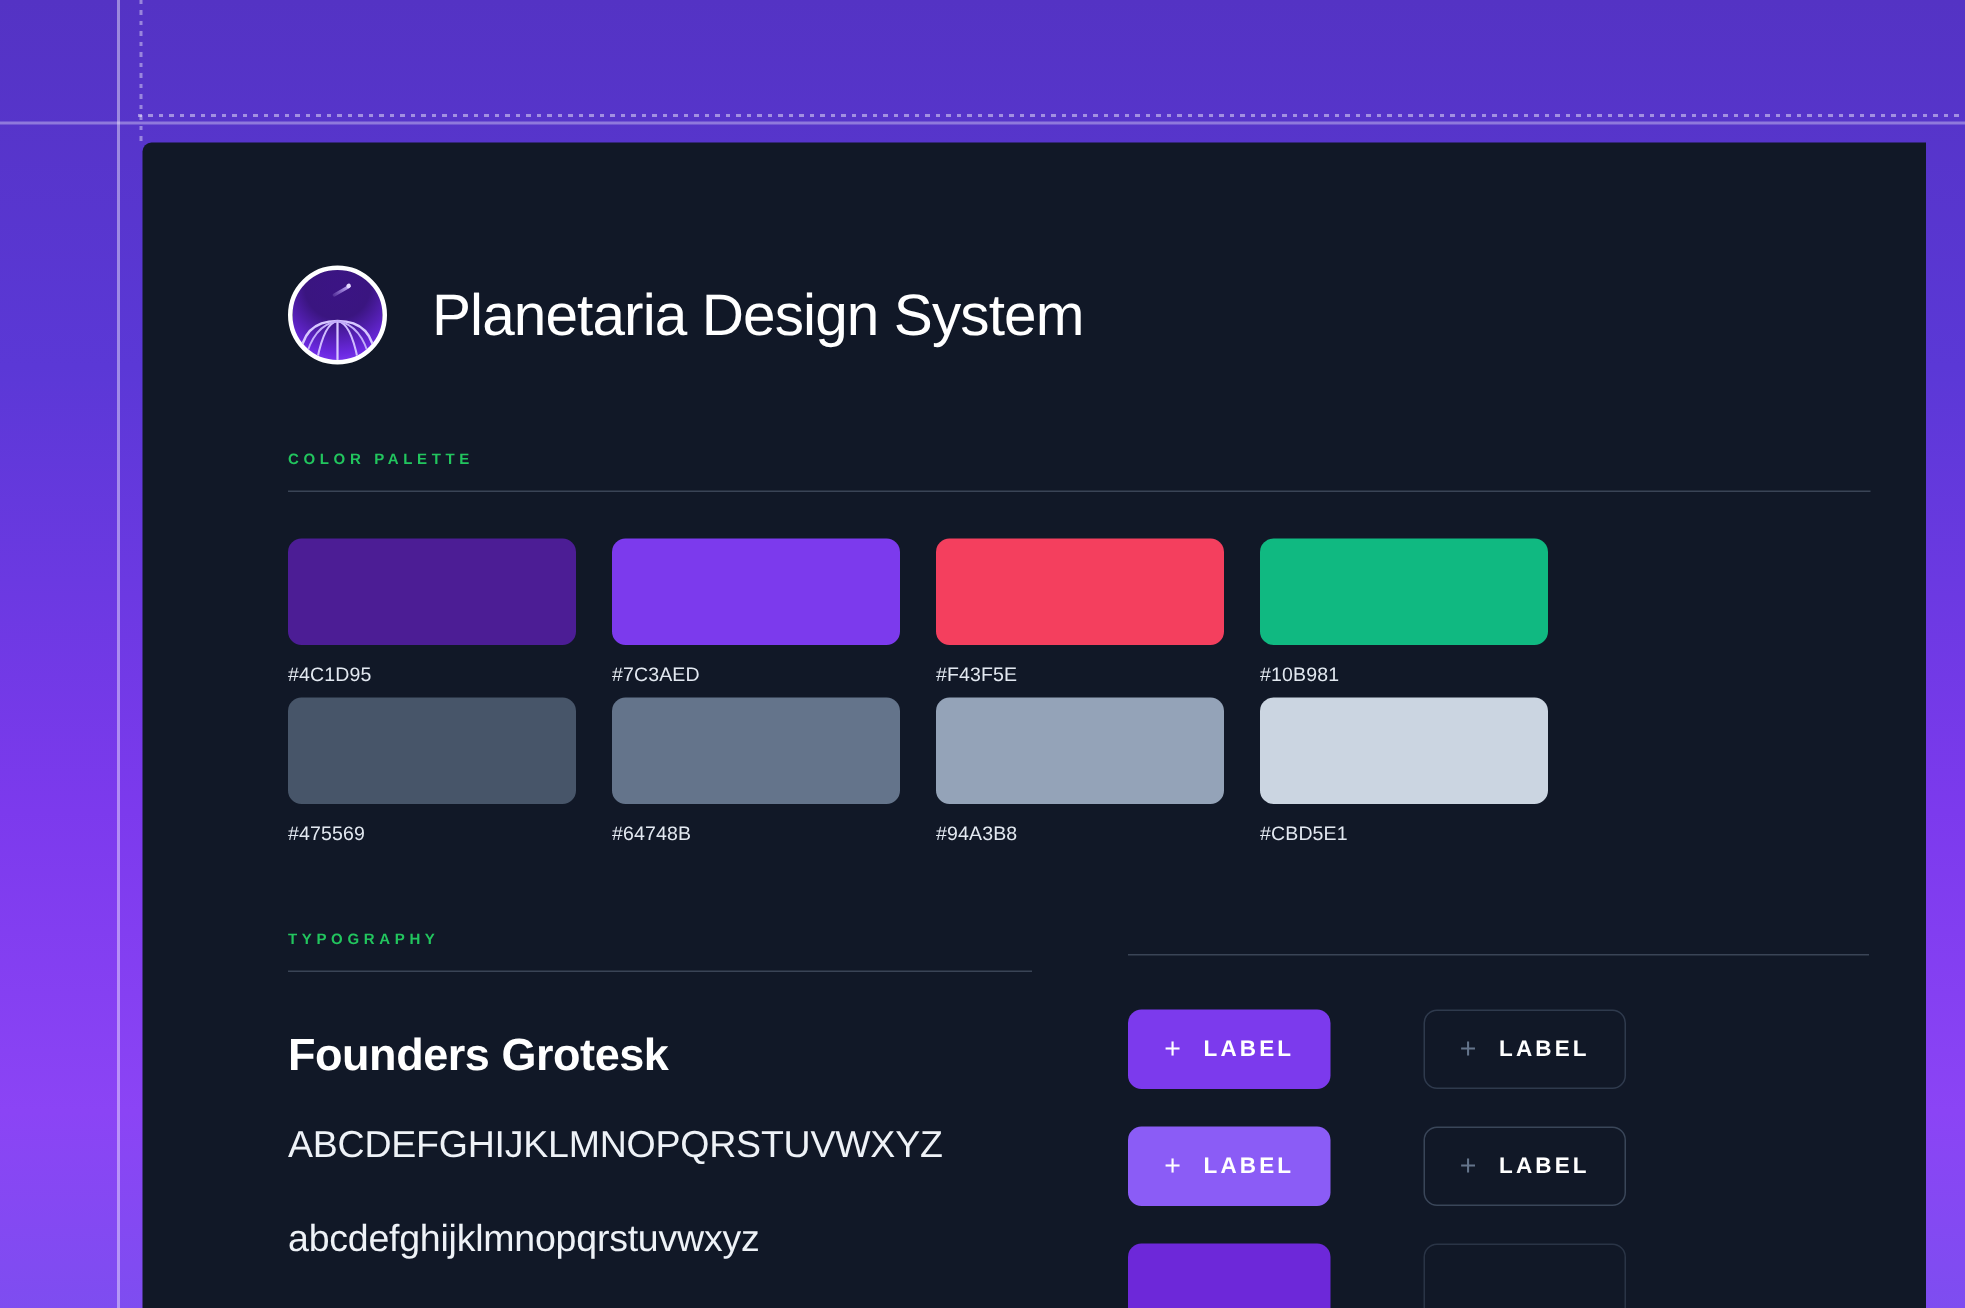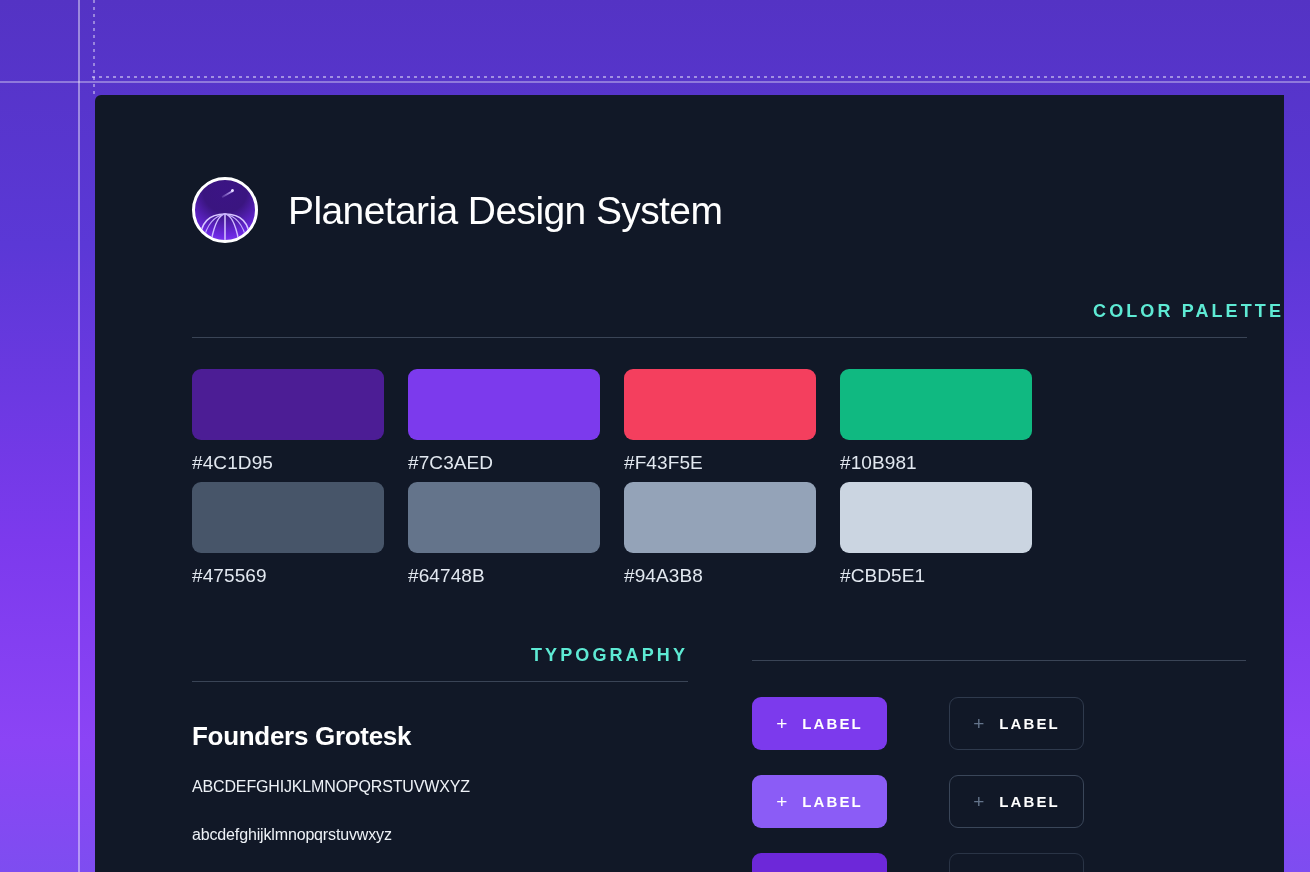--- a/index.html
+++ b/index.html
@@ -70,50 +70,50 @@
     width:3px; height:3px; border-radius:50%; background:#e6dcff;
   }
   .brand-title {
     font-size:39px; font-weight:400; color:#ffffff;
     letter-spacing:-0.6px; line-height:1;
   }
 
   
   .section { margin-top:58px; }
   .section-head {
-    font-size:18px; font-weight:700; color:#5eead4;
-    letter-spacing:3.1px; text-transform:uppercase;text-align:right;
+    font-size:10px; font-weight:700; color:#22c55e;
+    letter-spacing:3.1px; text-transform:uppercase;
   }
   .section-rule {
     margin-top:15px; height:1px; background:#3a4456;
   }
 
   
   #palette-section .section-rule { width:1055px; }
   .swatch-row { display:flex; gap:24px; margin-top:31px; }
   .swatch { width:192px; }
   .swatch-chip { height:71px; border-radius:9px; }
   .swatch-label {
-    margin-top:12px; font-size:19px; color:#e2e8f0; letter-spacing:0.1px;
+    margin-top:12px; font-size:13px; color:#e2e8f0; letter-spacing:0.1px;
   }
   .swatch-row.row-2 { margin-top:8px; }
 
   
   .lower { display:flex; gap:64px; margin-top:58px; }
   #typography-col { width:496px; }
   #buttons-col { width:496px; }
   #typography-col .section-rule { width:496px; }
   #buttons-col .section-rule { width:494px; }
 
   .font-name {
-    margin-top:39px; font-size:26px; font-weight:700; color:#ffffff;
+    margin-top:39px; font-size:30px; font-weight:700; color:#ffffff;
     letter-spacing:-0.3px;
   }
   .specimen {
-    margin-top:22px; font-size:16px; color:#eef2f7; line-height:1.62;
+    margin-top:22px; font-size:25px; color:#eef2f7; line-height:1.62;
     letter-spacing:-0.15px; font-weight:400;
   }
 
   
   .btn-grid { margin-top:36px; }
   .btn-row { display:flex; gap:62px; margin-bottom:25px; }
   .btn {
     display:flex; align-items:center; justify-content:center; gap:13px;
     height:53px; width:135px; border-radius:9px;
     font-size:15px; font-weight:700; letter-spacing:2.1px;

